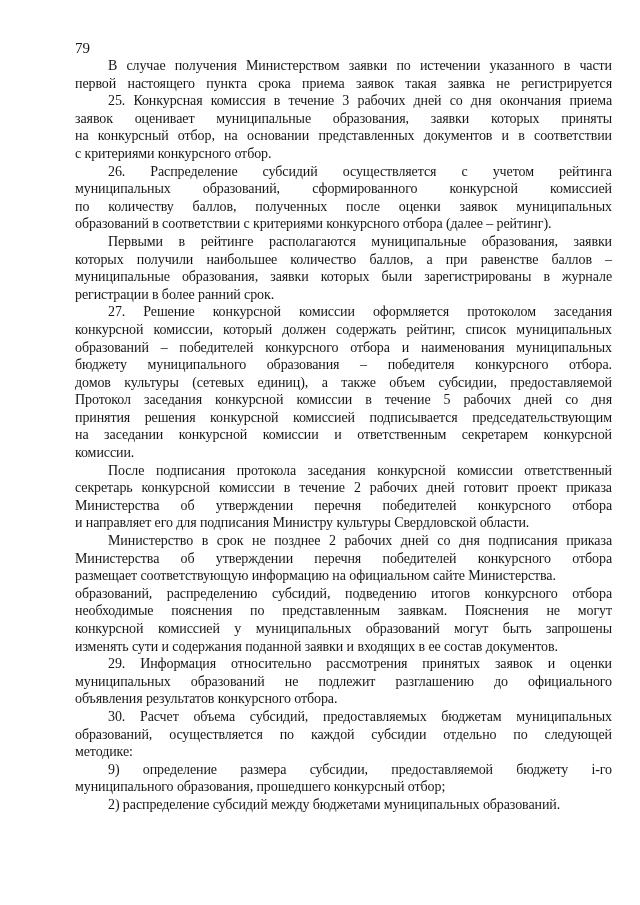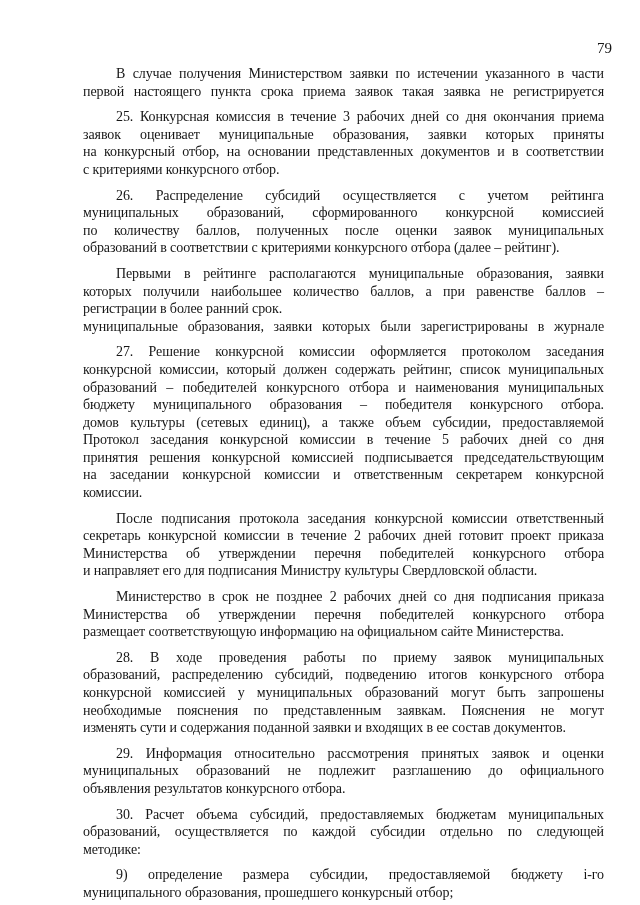--- a/index.html
+++ b/index.html
@@ -14,35 +14,35 @@
     background: #ffffff;
     overflow: hidden;
     font-family: "Liberation Serif", "DejaVu Serif", serif;
     color: #161616;
   }
   .page-number {
     position: absolute;
     top: 40px;
     left: 75px;
     width: 537px;
-    text-align: right;
+    text-align: left;
     font-size: 15px;
     line-height: 16px;
   }
   .text-block {
     position: absolute;
     top: 57px;
     left: 75px;
     width: 537px;
     font-size: 14px;
     line-height: 17.6px;
     letter-spacing: -0.1px;
   }
   p.para {
-    margin: 8px;
+    margin: 0;
     padding: 0;
   }
   .line {
     display: block;
     text-align: justify;
     text-align-last: justify;
     text-justify: inter-word;
     white-space: normal;
   }
   .line.first {
@@ -70,22 +70,22 @@
       </p>
       <p class="para">
         <span class="line first">26. Распределение субсидий осуществляется с учетом рейтинга</span>
         <span class="line">муниципальных образований, сформированного конкурсной комиссией</span>
         <span class="line">по количеству баллов, полученных после оценки заявок муниципальных</span>
         <span class="line last">образований в соответствии с критериями конкурсного отбора (далее – рейтинг).</span>
       </p>
       <p class="para">
         <span class="line first">Первыми в рейтинге располагаются муниципальные образования, заявки</span>
         <span class="line">которых получили наибольшее количество баллов, а при равенстве баллов –</span>
+        <span class="line">муниципальные образования, заявки которых были зарегистрированы в журнале</span>
         <span class="line last">регистрации в более ранний срок.</span>
-        <span class="line">муниципальные образования, заявки которых были зарегистрированы в журнале</span>
       </p>
       <p class="para">
         <span class="line first">27. Решение конкурсной комиссии оформляется протоколом заседания</span>
         <span class="line">конкурсной комиссии, который должен содержать рейтинг, список муниципальных</span>
         <span class="line">образований – победителей конкурсного отбора и наименования муниципальных</span>
         <span class="line">бюджету муниципального образования – победителя конкурсного отбора.</span>
         <span class="line">домов культуры (сетевых единиц), а также объем субсидии, предоставляемой</span>
         <span class="line">Протокол заседания конкурсной комиссии в течение 5 рабочих дней со дня</span>
         <span class="line">принятия решения конкурсной комиссией подписывается председательствующим</span>
         <span class="line">на заседании конкурсной комиссии и ответственным секретарем конкурсной</span>
@@ -96,24 +96,23 @@
         <span class="line">секретарь конкурсной комиссии в течение 2 рабочих дней готовит проект приказа</span>
         <span class="line">Министерства об утверждении перечня победителей конкурсного отбора</span>
         <span class="line last">и направляет его для подписания Министру культуры Свердловской области.</span>
       </p>
       <p class="para">
         <span class="line first">Министерство в срок не позднее 2 рабочих дней со дня подписания приказа</span>
         <span class="line">Министерства об утверждении перечня победителей конкурсного отбора</span>
         <span class="line last">размещает соответствующую информацию на официальном сайте Министерства.</span>
       </p>
       <p class="para">
-        <span class="line first">28. В ходе проведения работы по приему заявок муниципальных</span>
         <span class="line">образований, распределению субсидий, подведению итогов конкурсного отбора</span>
+        <span class="line">необходимые пояснения по представленным заявкам. Пояснения не могут</span>
         <span class="line">конкурсной комиссией у муниципальных образований могут быть запрошены</span>
-        <span class="line">необходимые пояснения по представленным заявкам. Пояснения не могут</span>
         <span class="line last">изменять сути и содержания поданной заявки и входящих в ее состав документов.</span>
       </p>
       <p class="para">
         <span class="line first">29. Информация относительно рассмотрения принятых заявок и оценки</span>
         <span class="line">муниципальных образований не подлежит разглашению до официального</span>
         <span class="line last">объявления результатов конкурсного отбора.</span>
       </p>
       <p class="para">
         <span class="line first">30. Расчет объема субсидий, предоставляемых бюджетам муниципальных</span>
         <span class="line">образований, осуществляется по каждой субсидии отдельно по следующей</span>

